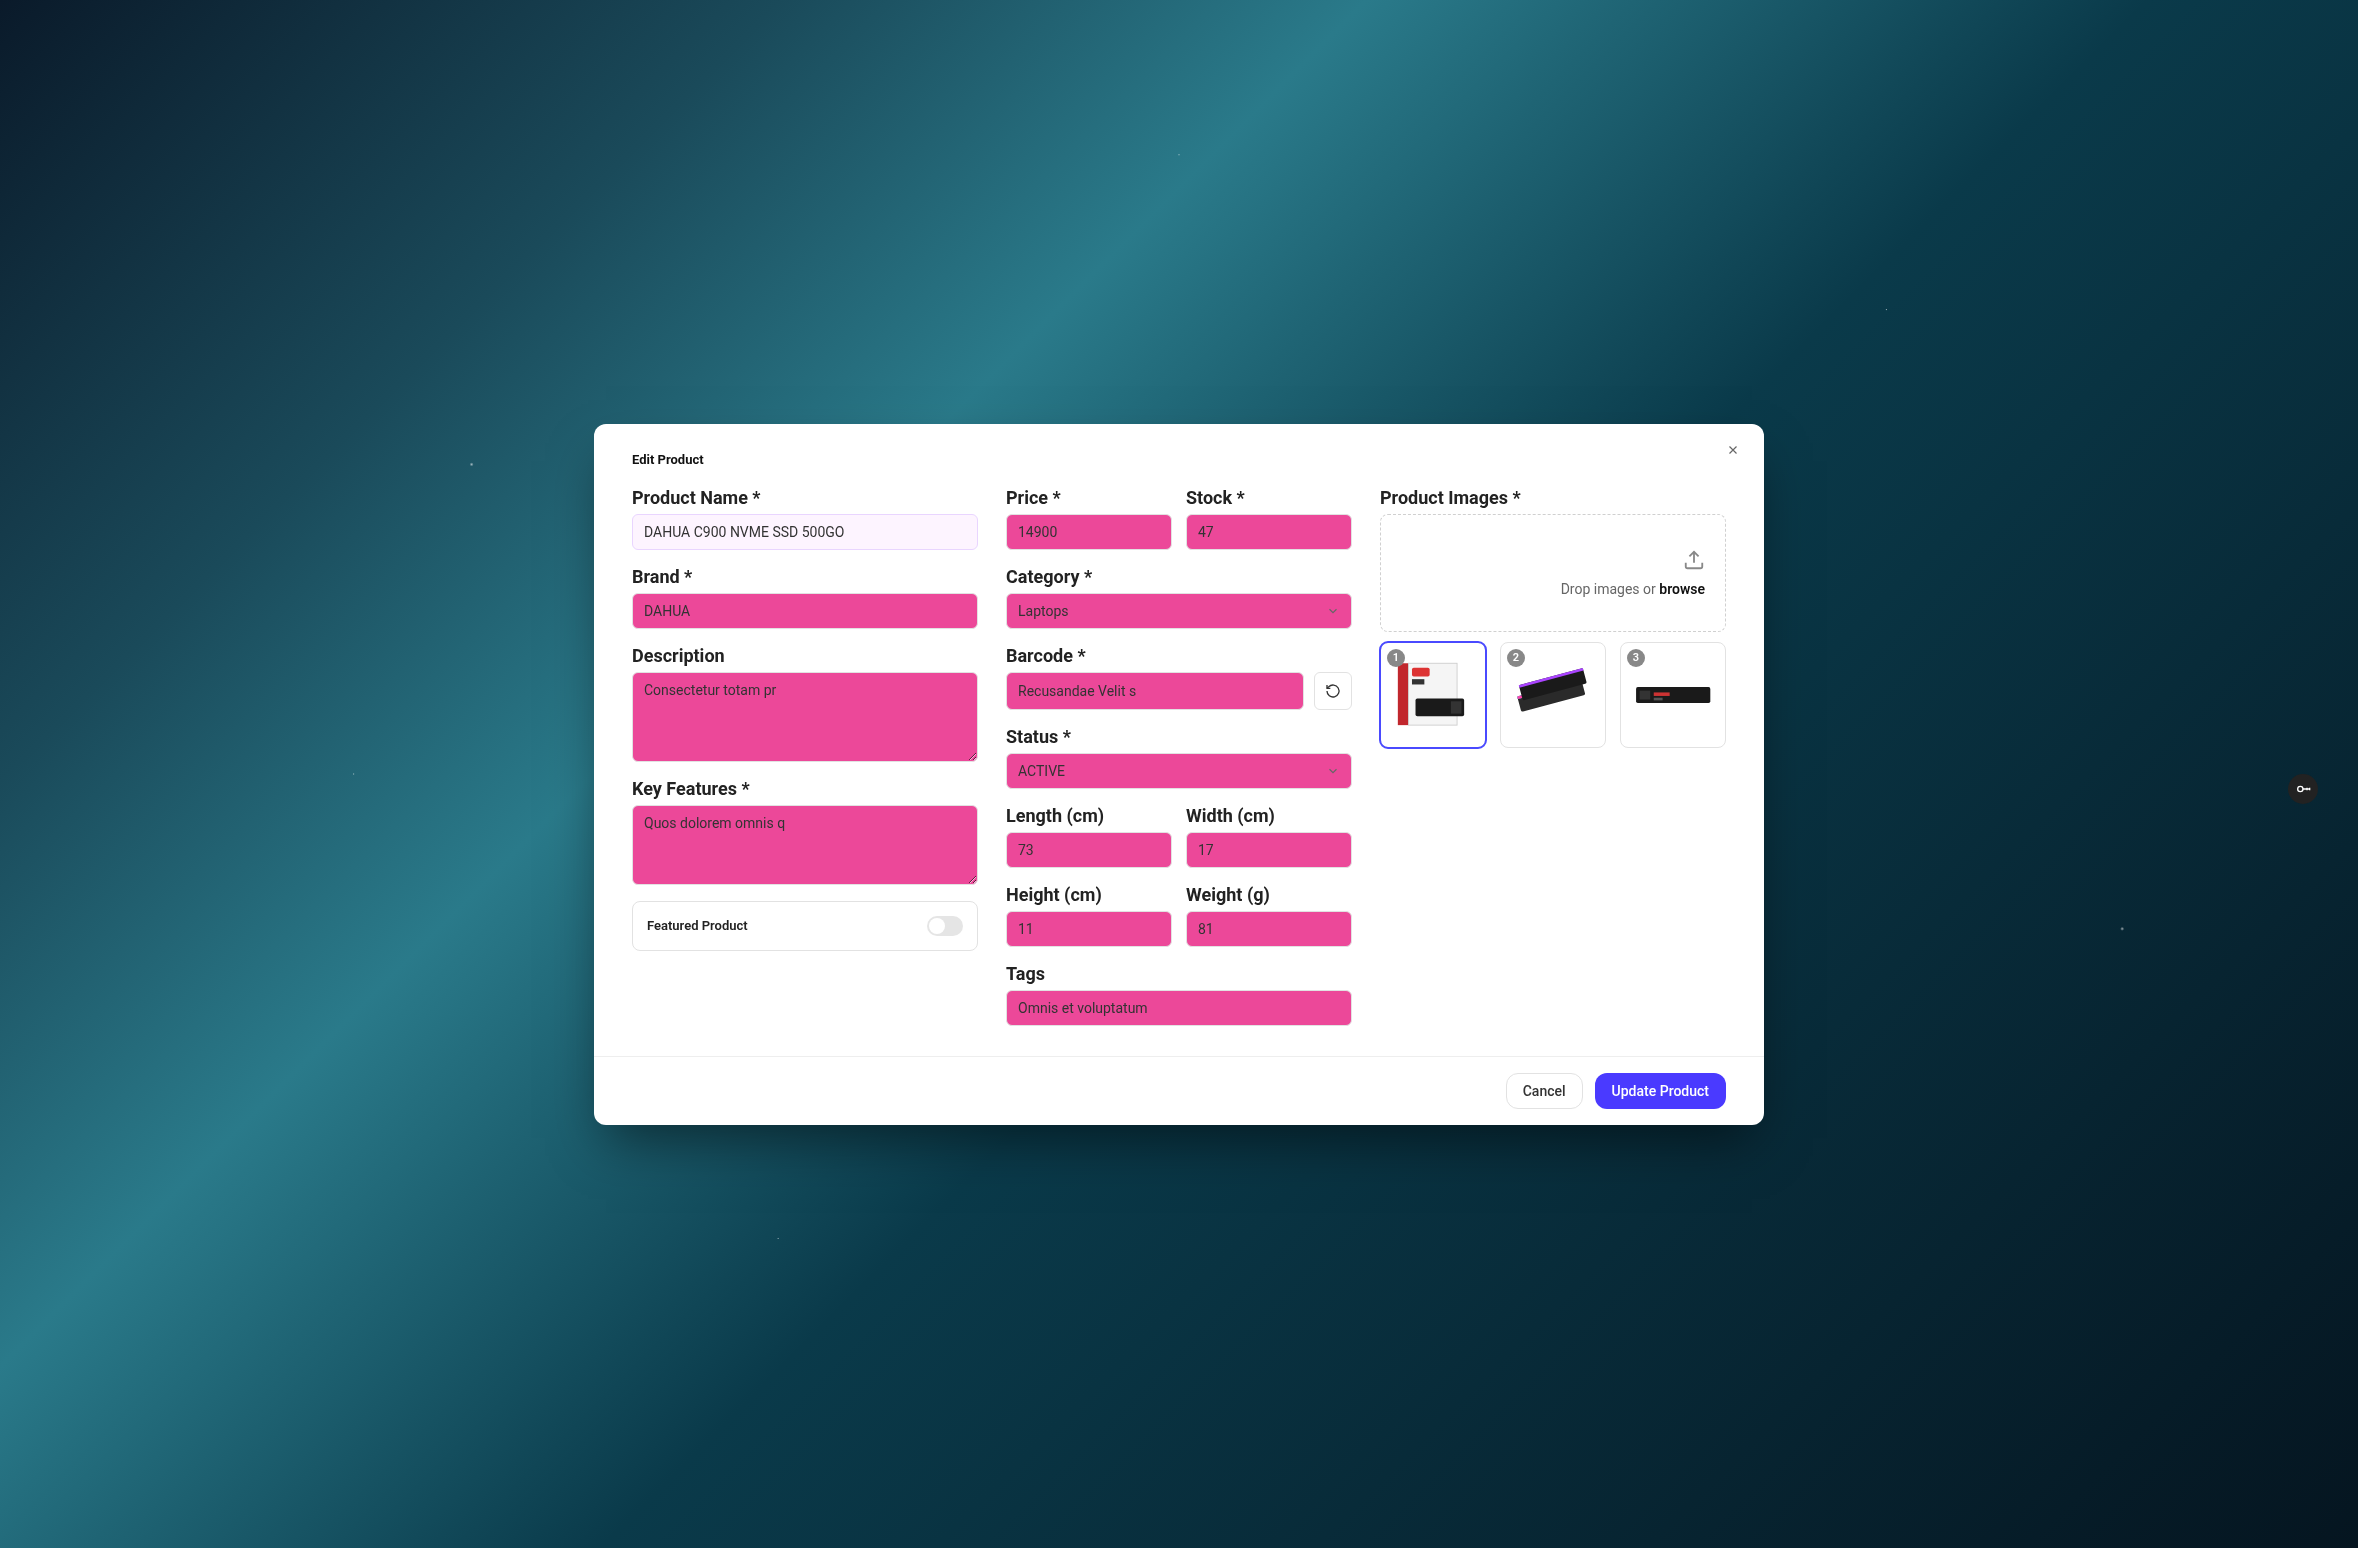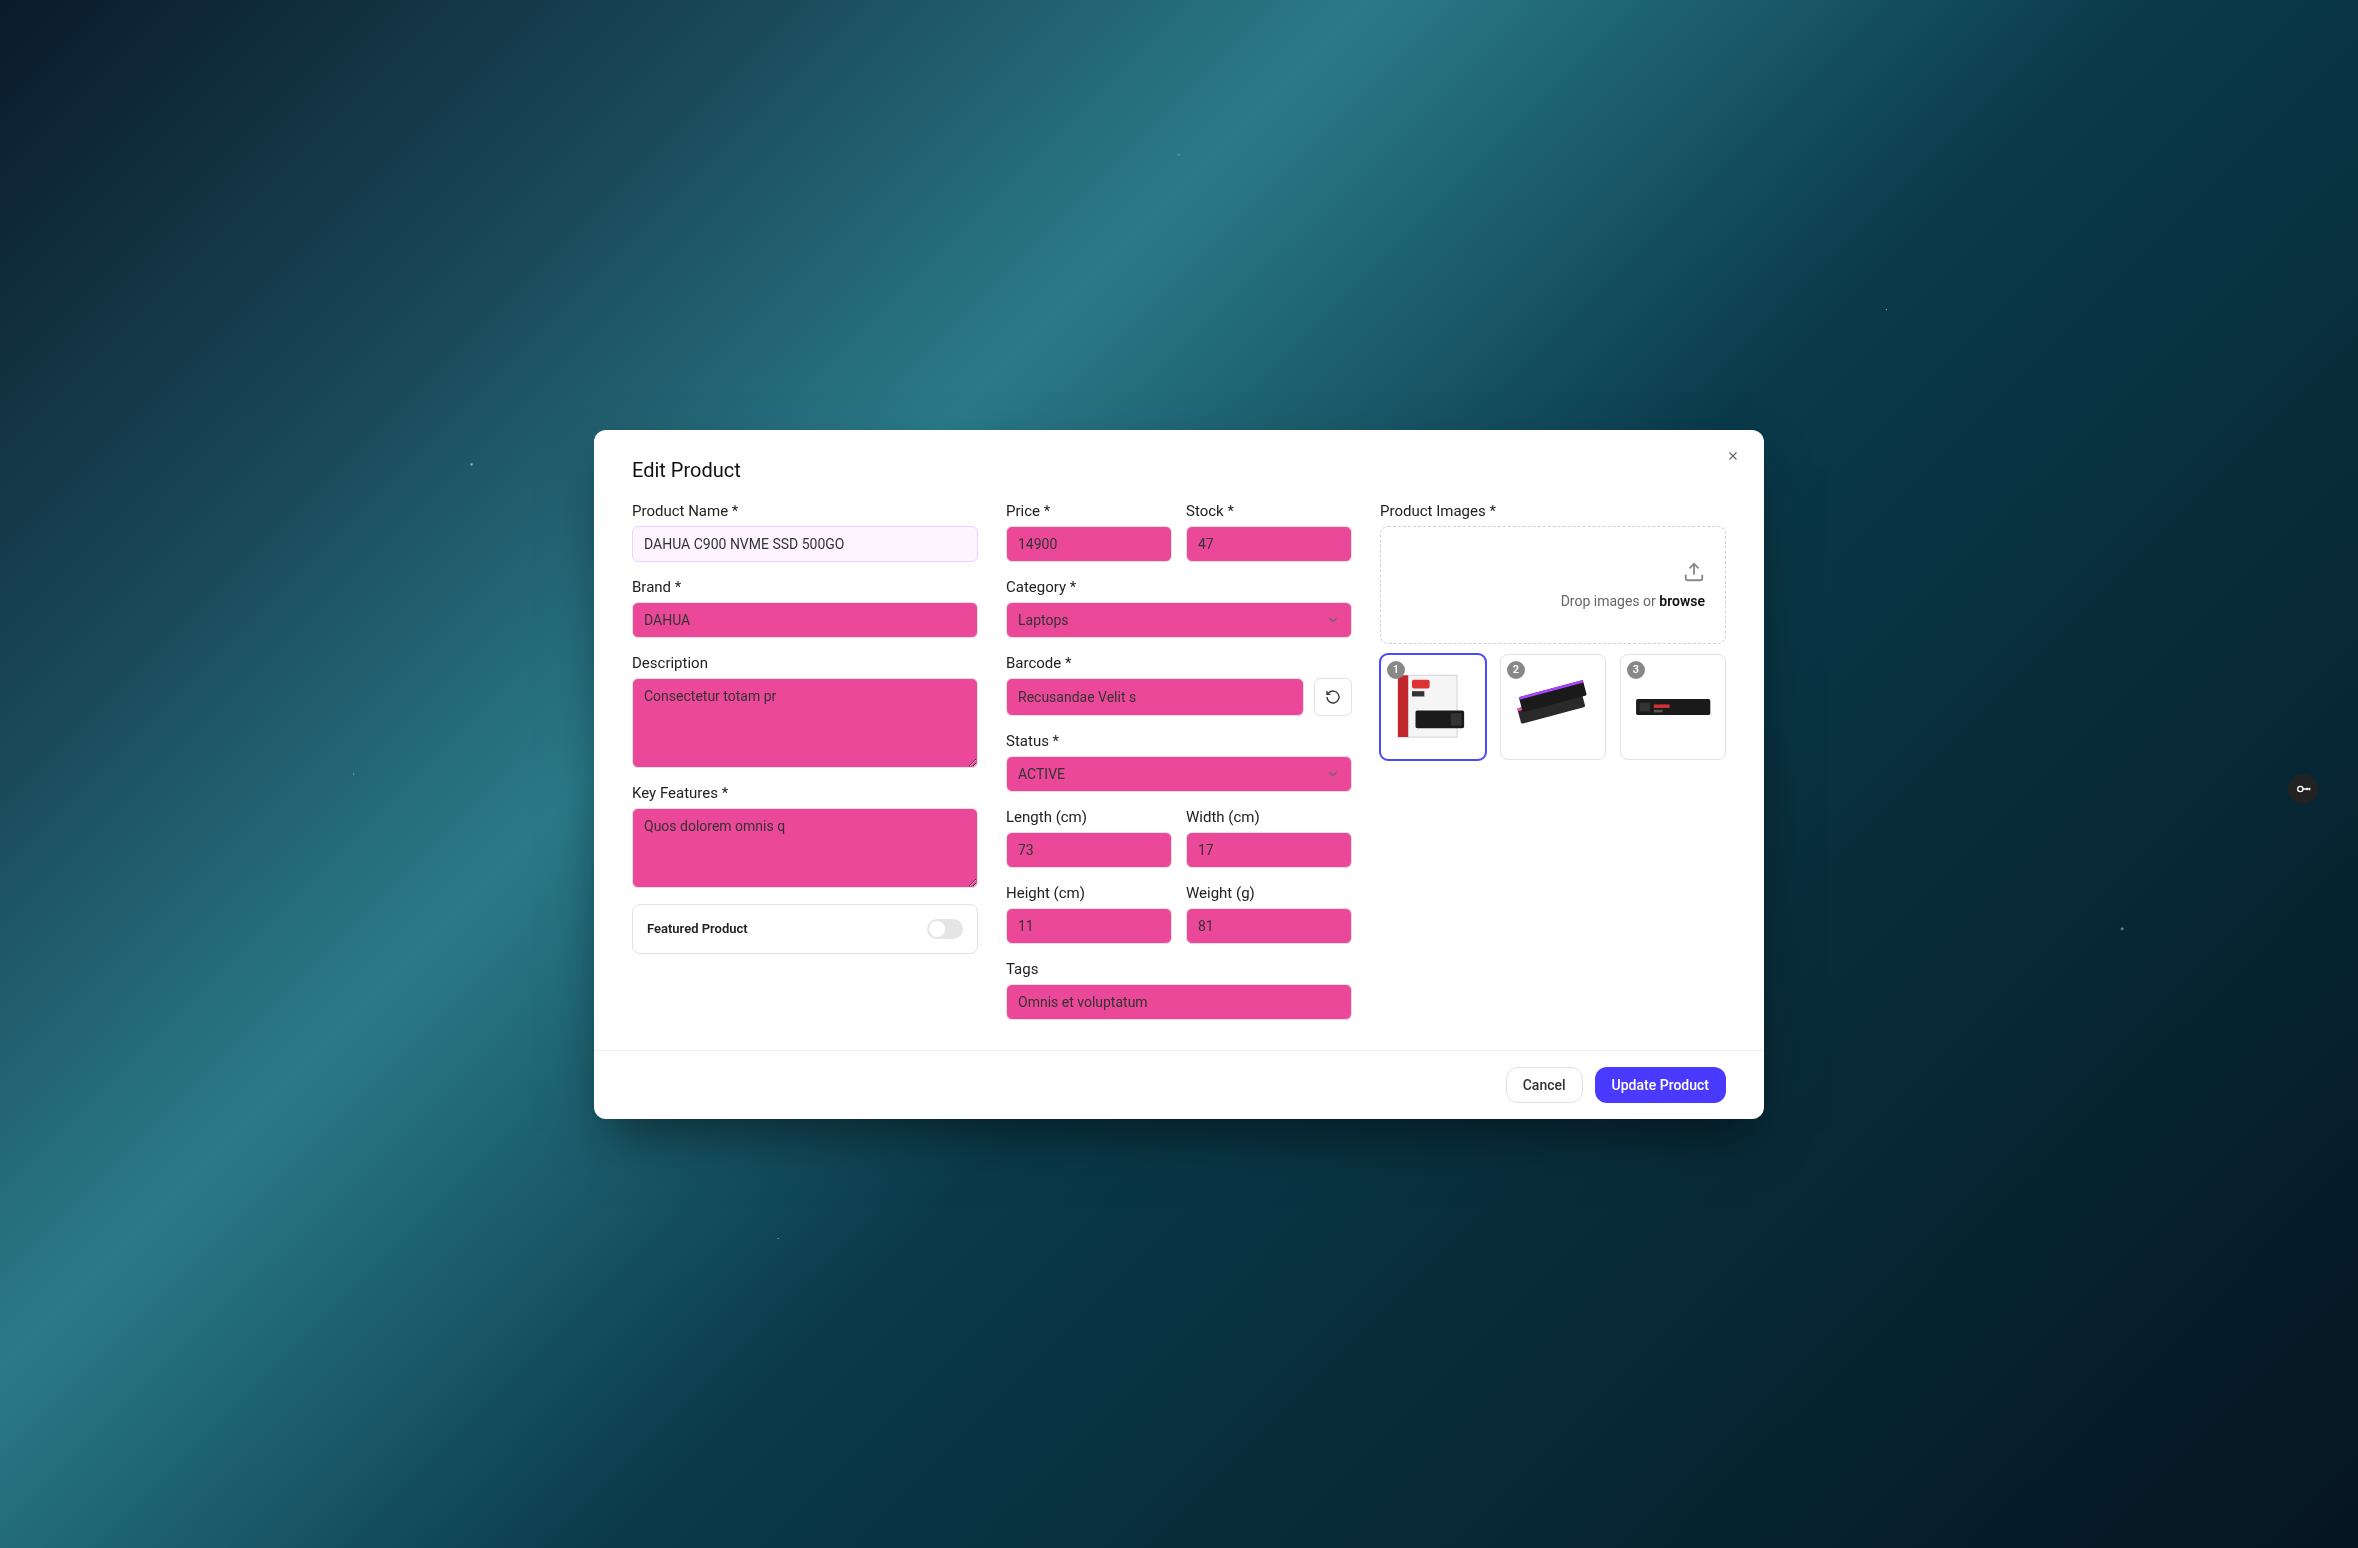--- a/index.html
+++ b/index.html
@@ -1,26 +1,26 @@
 <!DOCTYPE html>
 <html><head>
 <meta charset="utf-8">
 <style>
 *{box-sizing:border-box;margin:0;padding:0}
 body{font-family:-apple-system,BlinkMacSystemFont,"Segoe UI",Roboto,sans-serif;background:linear-gradient(135deg,#0a1a2a 0%,#1a4a5a 20%,#2a7a8a 35%,#0a3a4a 55%,#051520 100%);min-height:100vh;display:flex;align-items:center;justify-content:center;padding:40px 20px;position:relative}
 body::before{content:"";position:absolute;inset:0;background-image:radial-gradient(2px 2px at 20% 30%,white,transparent),radial-gradient(2px 2px at 60% 70%,white,transparent),radial-gradient(1px 1px at 50% 10%,white,transparent),radial-gradient(1px 1px at 80% 20%,white,transparent),radial-gradient(2px 2px at 90% 60%,white,transparent),radial-gradient(1px 1px at 33% 80%,white,transparent),radial-gradient(1px 1px at 15% 50%,white,transparent);opacity:0.6}
 .modal{background:#fff;border-radius:12px;width:100%;max-width:1170px;position:relative;z-index:1;box-shadow:0 25px 50px -12px rgba(0,0,0,0.5)}
 .modal-header{padding:28px 38px 0;display:flex;justify-content:space-between;align-items:flex-start}
-.modal-title{font-size:20px;font-weight:400;color:#111}
+.modal-title{font-size:13px;font-weight:700;color:#111}
 .close-btn{background:none;border:none;cursor:pointer;color:#666;font-size:18px;padding:4px;line-height:1;position:absolute;top:14px;right:20px}
 .modal-body{padding:20px 38px 30px;display:grid;grid-template-columns:1fr 1fr 1fr;gap:24px 28px}
 .col{display:flex;flex-direction:column;gap:16px}
 .field{display:flex;flex-direction:column;gap:6px}
 .row2{display:grid;grid-template-columns:1fr 1fr;gap:14px}
-.label{font-size:15px;font-weight:400;color:#222}
+.label{font-size:18px;font-weight:700;color:#222}
 .input,.textarea,.select{width:100%;border:1px solid #e2e2e2;border-radius:6px;padding:9px 11px;font-size:14px;font-family:inherit;color:#333;background:#ec4899}
 .input.highlight{background:#fdf4ff;border-color:#e9d5ff}
 .textarea{resize:vertical;min-height:90px}
 .textarea.tall{min-height:80px}
 .select-wrap{position:relative}
 .select{appearance:none;cursor:pointer;padding-right:14px}
 .select-chevron{position:absolute;right:12px;top:50%;transform:translateY(-50%);pointer-events:none;color:#666}
 .barcode-row{display:flex;gap:10px}
 .barcode-row .input{flex:1}
 .icon-btn{width:38px;height:38px;border:1px solid #e2e2e2;border-radius:6px;background:#fff;display:flex;align-items:center;justify-content:center;cursor:pointer;color:#333}

